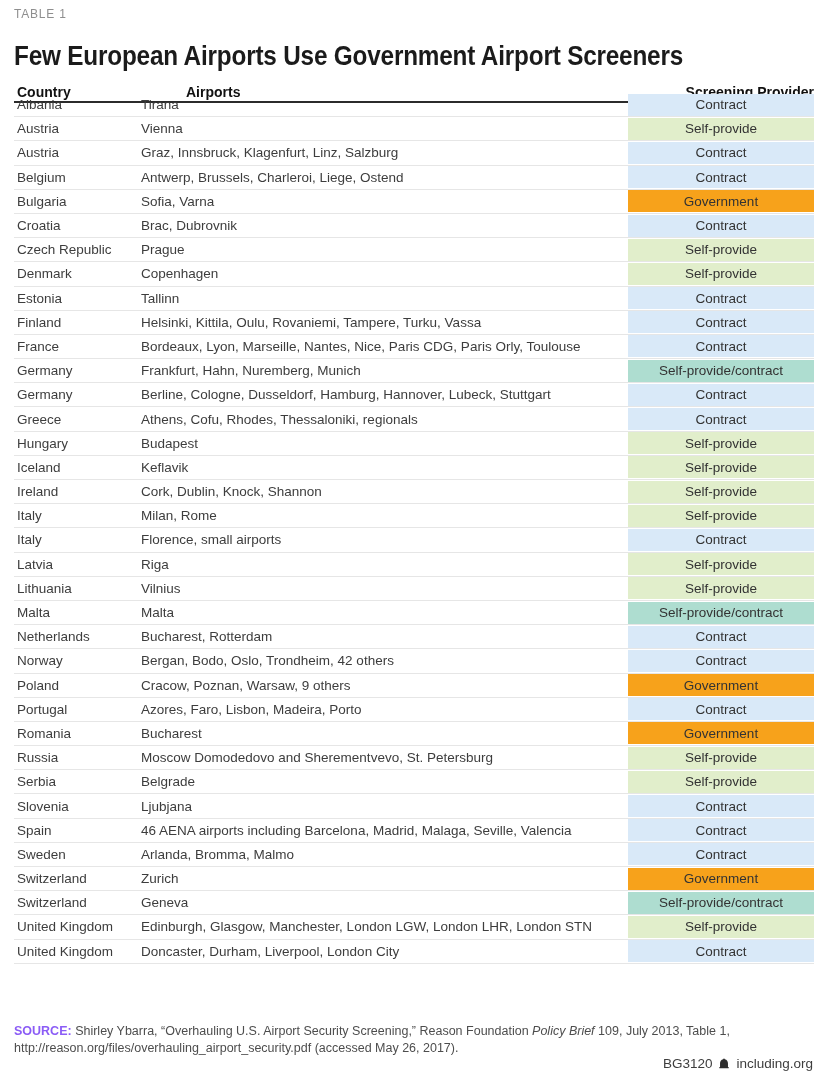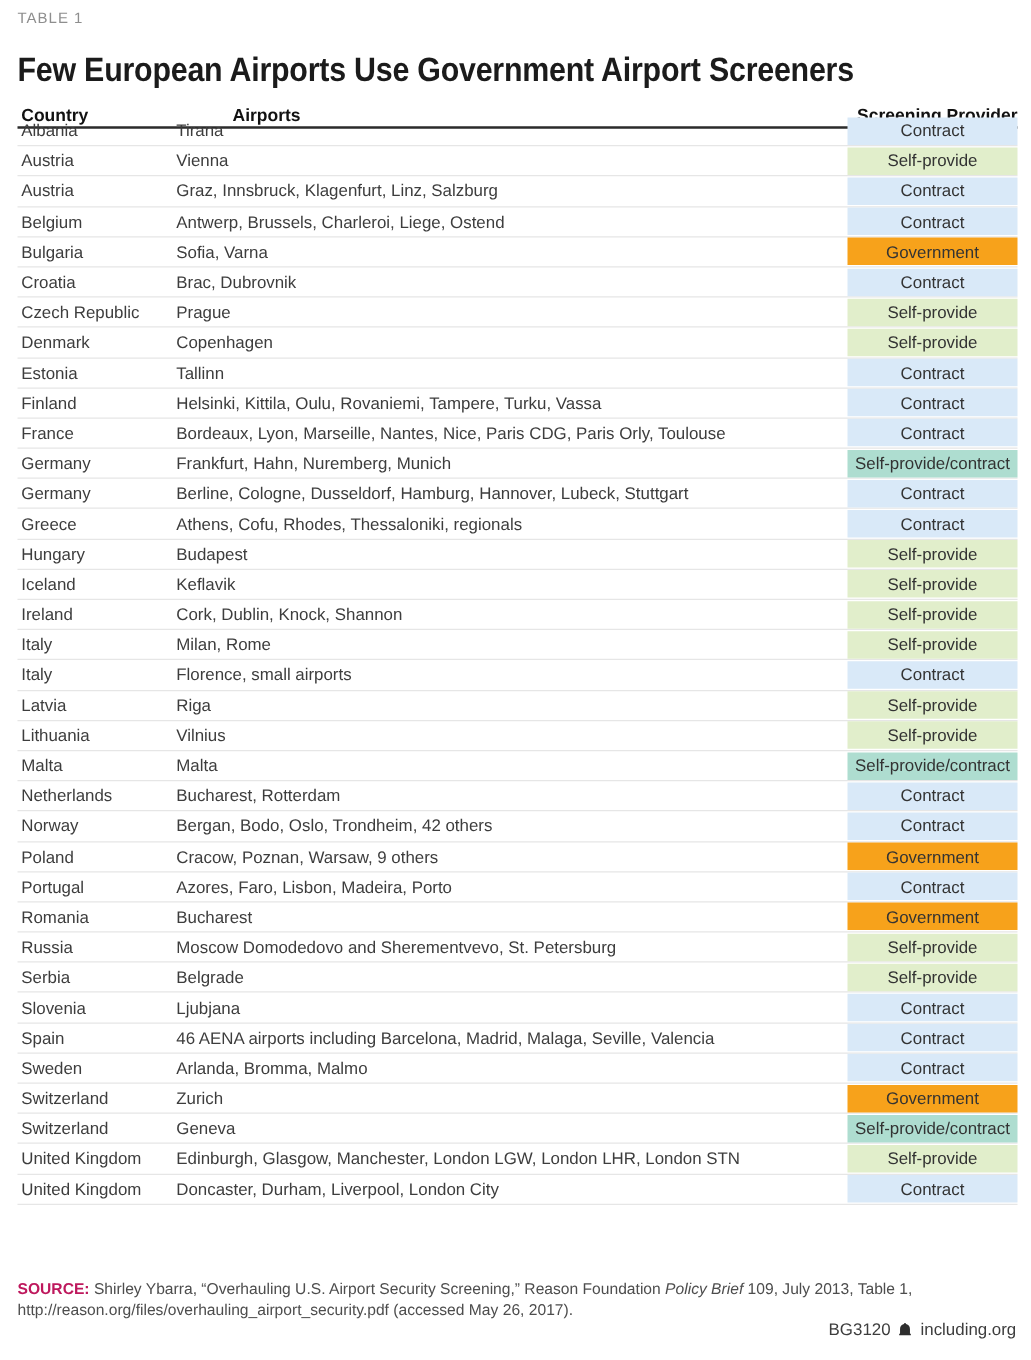--- a/index.html
+++ b/index.html
@@ -16,27 +16,27 @@
   .th-airports { flex:1;margin-left:45px; }
   .th-provider { width:161px; text-align:right; }
 
   .rule { position:absolute; left:14px; top:101px; width:800px; height:2px; background:#2b2b2b; }
 
   .tbody { position:absolute; left:14px; top:93px; width:800px; }
   .row { display:flex; height:24.2px; align-items:center; border-bottom:1px solid #e6e6e6;
          box-sizing:border-box; font-size:13.5px; color:#3d3d3d; }
   .cell-country { width:127px; padding-left:3px; box-sizing:border-box; white-space:nowrap; }
   .cell-airports { flex:1; white-space:nowrap; }
-  .cell-provider { width:136px; align-self:stretch; display:flex; align-items:center; }
+  .cell-provider { width:186px; align-self:stretch; display:flex; align-items:center; }
   .chip { width:100%; height:22px; display:flex; align-items:center; justify-content:center;
           color:#333; font-size:13.5px; }
 
   .source { position:absolute; left:14px; top:1010px; width:740px; font-size:12.5px;
             line-height:17px; color:#4d4d4d; }
-  .source .src-label { font-weight:bold; color:#be185d; }
+  .source .src-label { font-weight:bold; color:#8b5cf6; }
   .source .ital { font-style:italic; }
 
   .brand { position:absolute; right:12px; top:1056px; display:flex; align-items:center;
            gap:5px; font-size:13.5px; color:#3d3d3d; }
   .bell-icon { width:14px; height:14px; display:inline-block; }
 </style>
 </head>
 <body>
 
 <div class="page">

